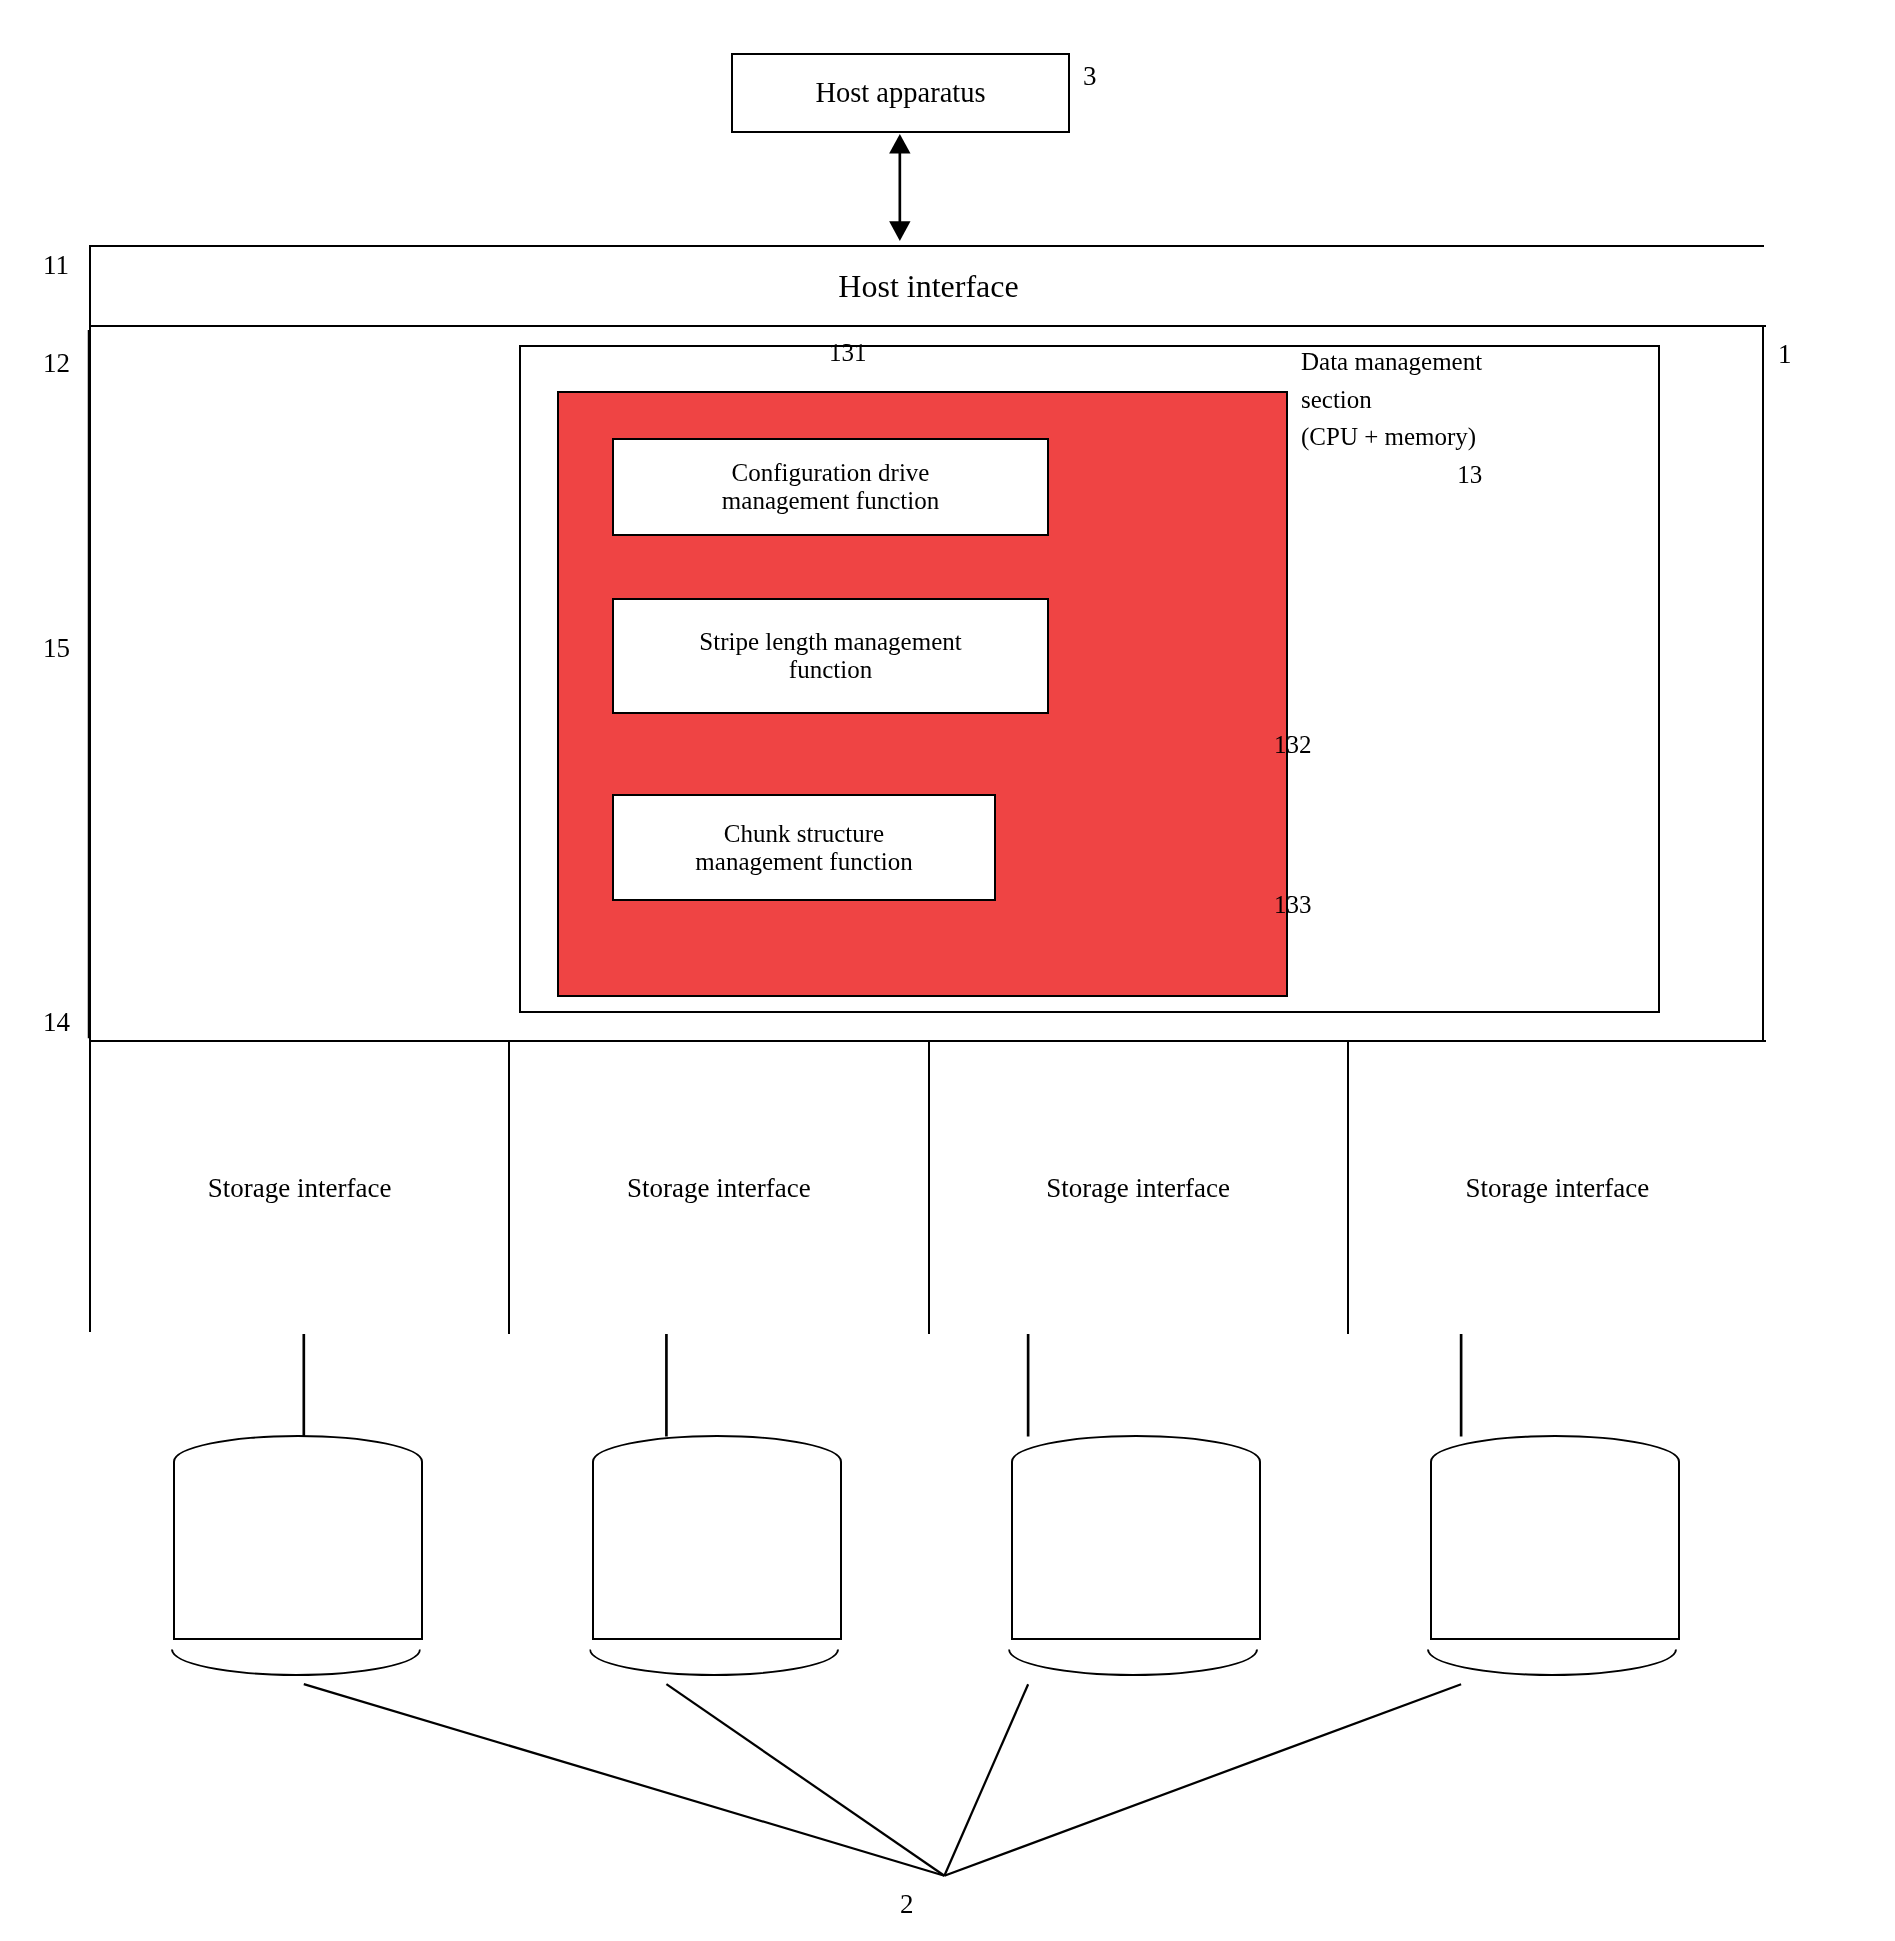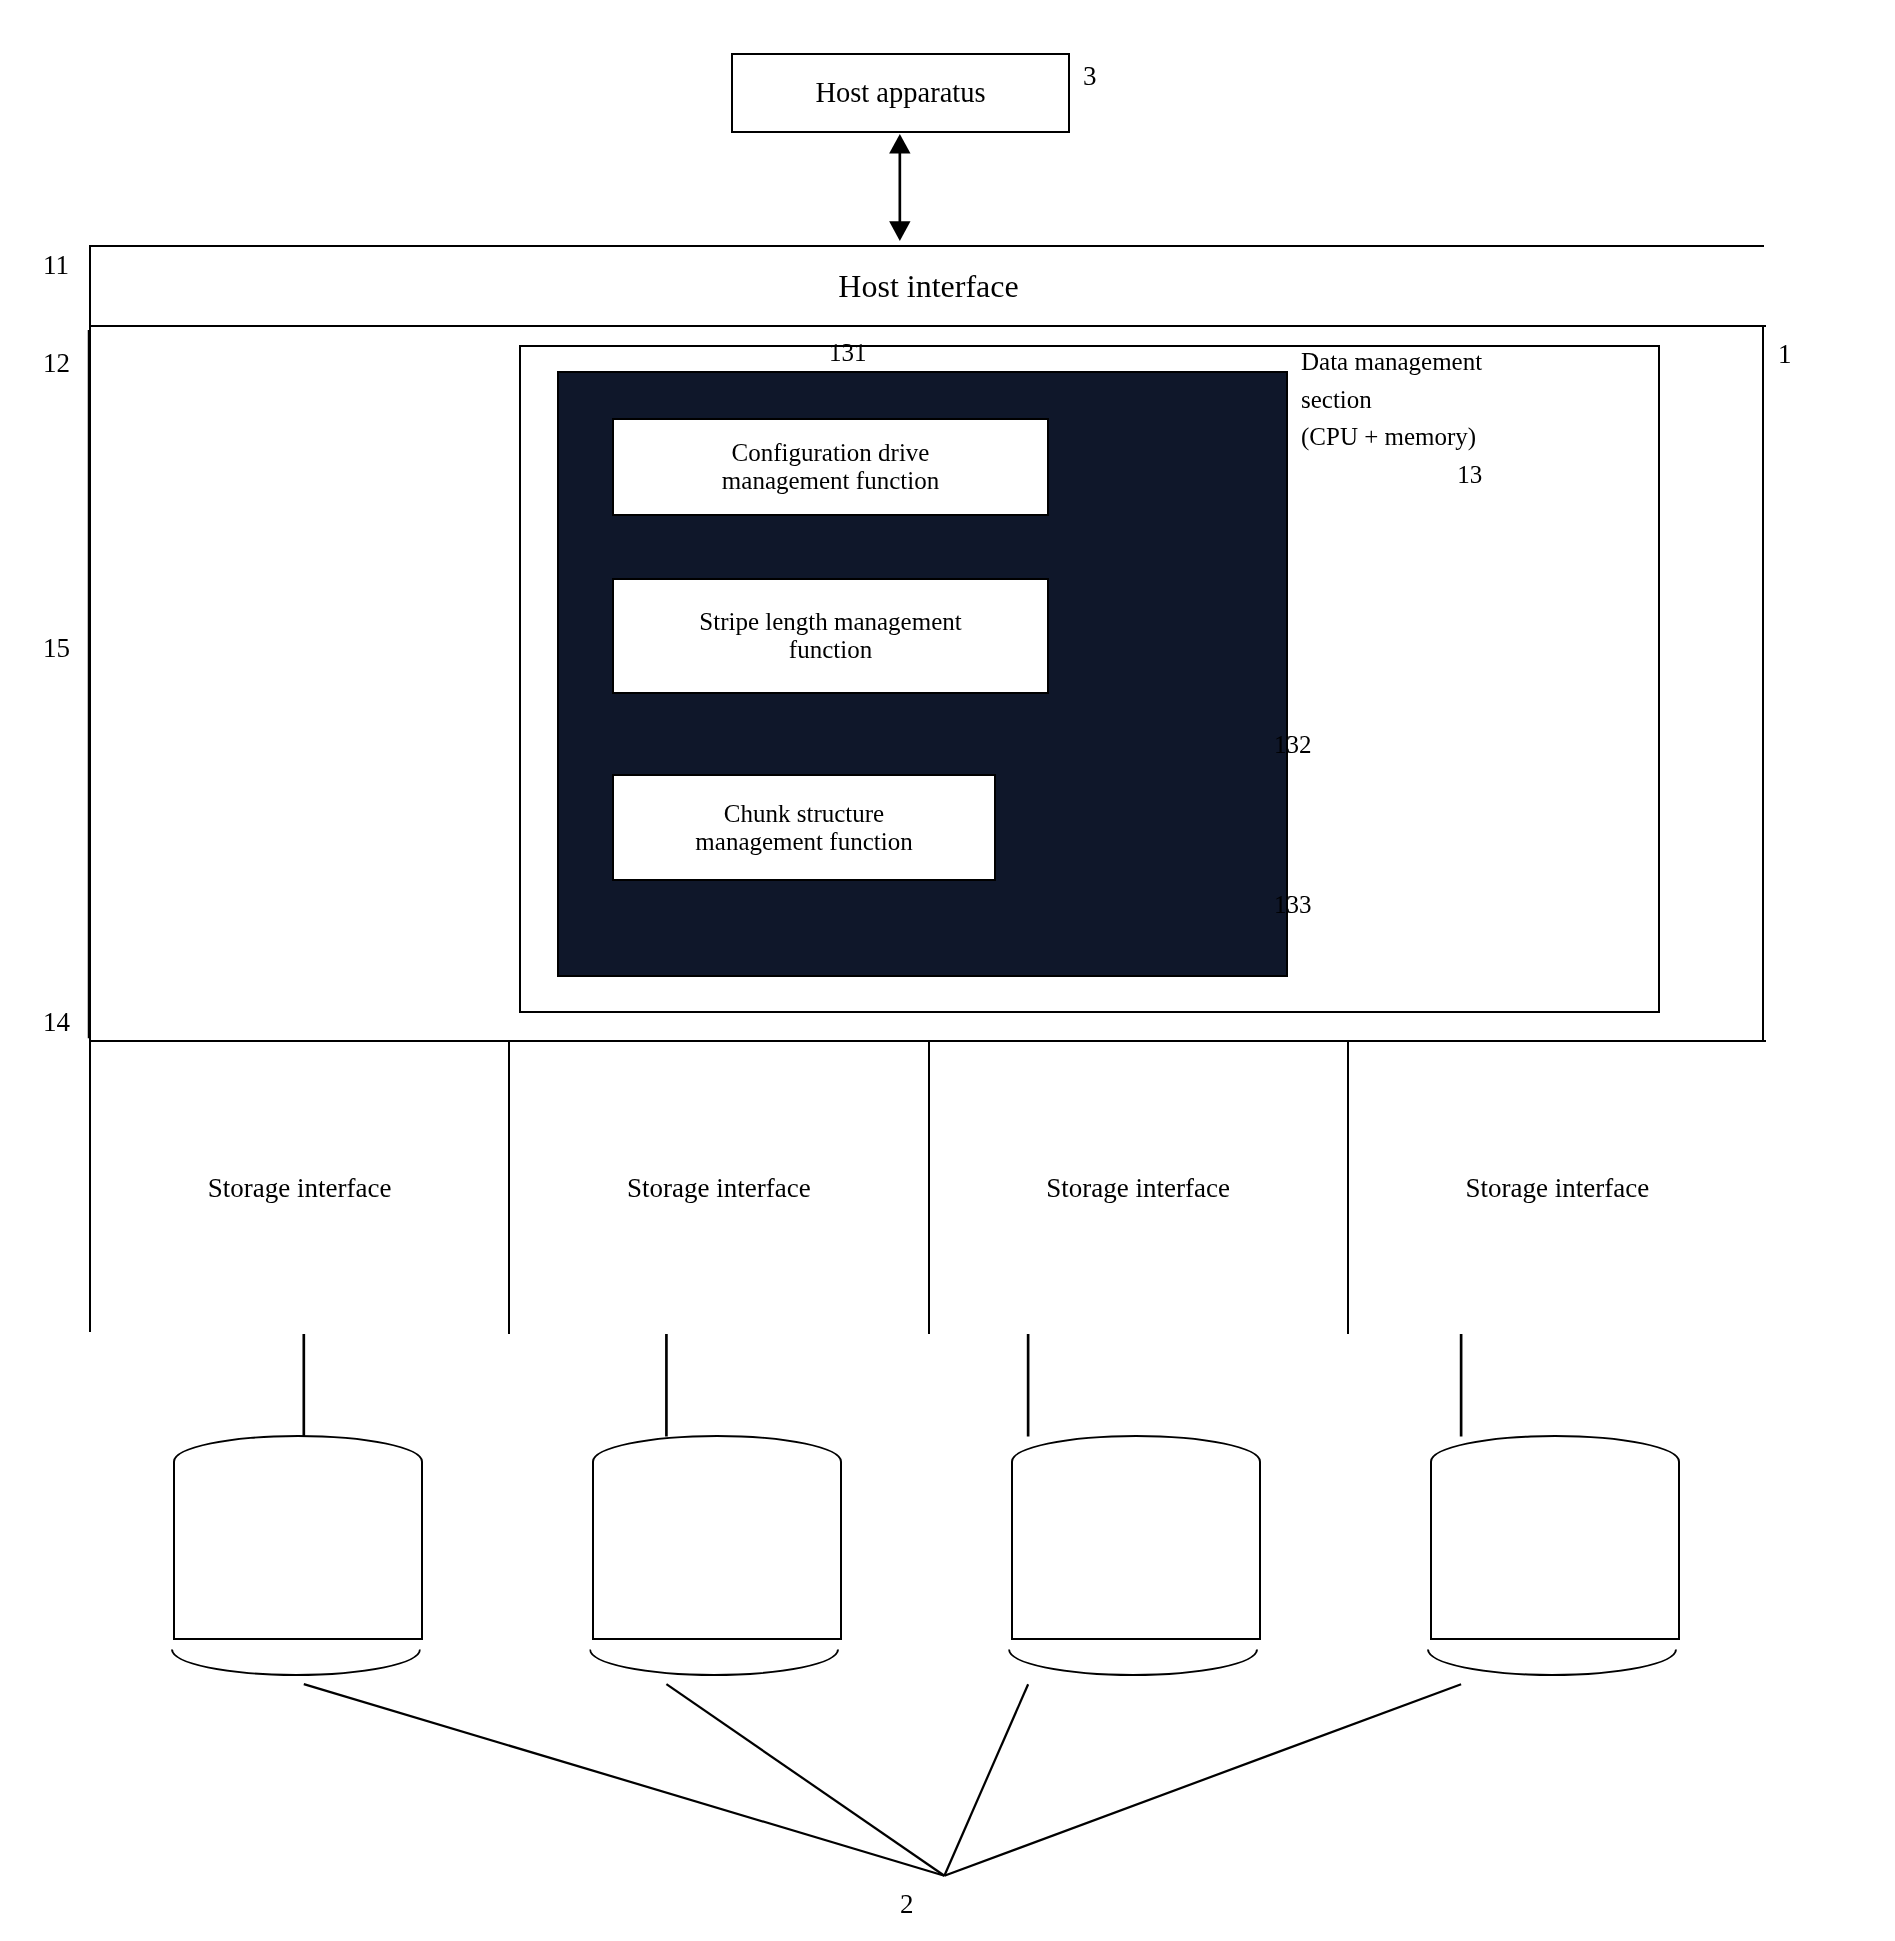--- a/index.html
+++ b/index.html
@@ -125,26 +125,26 @@
       position: absolute;
       top: 96px;
       left: 1158px;
       font-size: 25px;
       line-height: 1.4;
     }
 
     
     .functions-box {
       position: absolute;
-      top: 24px;
+      top: 44px;
       left: 36px;
       width: 731px;
       height: 606px;
       border: 2.7px solid #000;
-      background: #0f172a;
+      background: #ef4444;
     }
 
     
     .config-drive {
       position: absolute;
       top: 45px;
       left: 53px;
       width: 437px;
       height: 98px;
       border: 2.7px solid #000;

